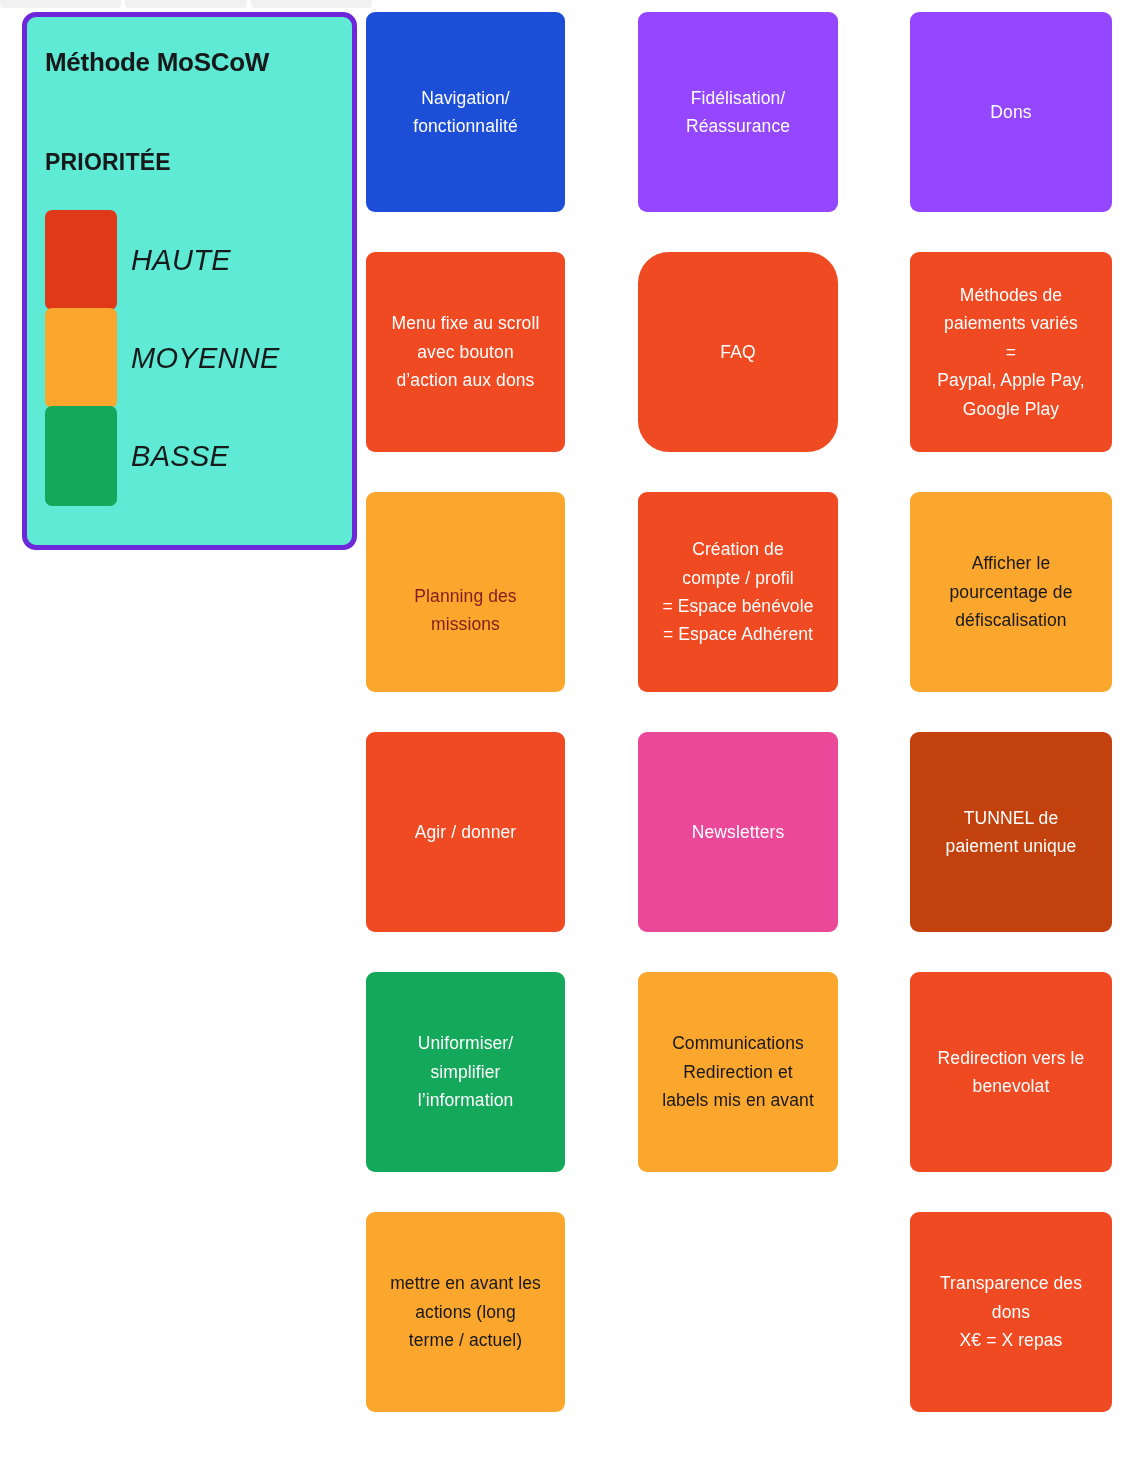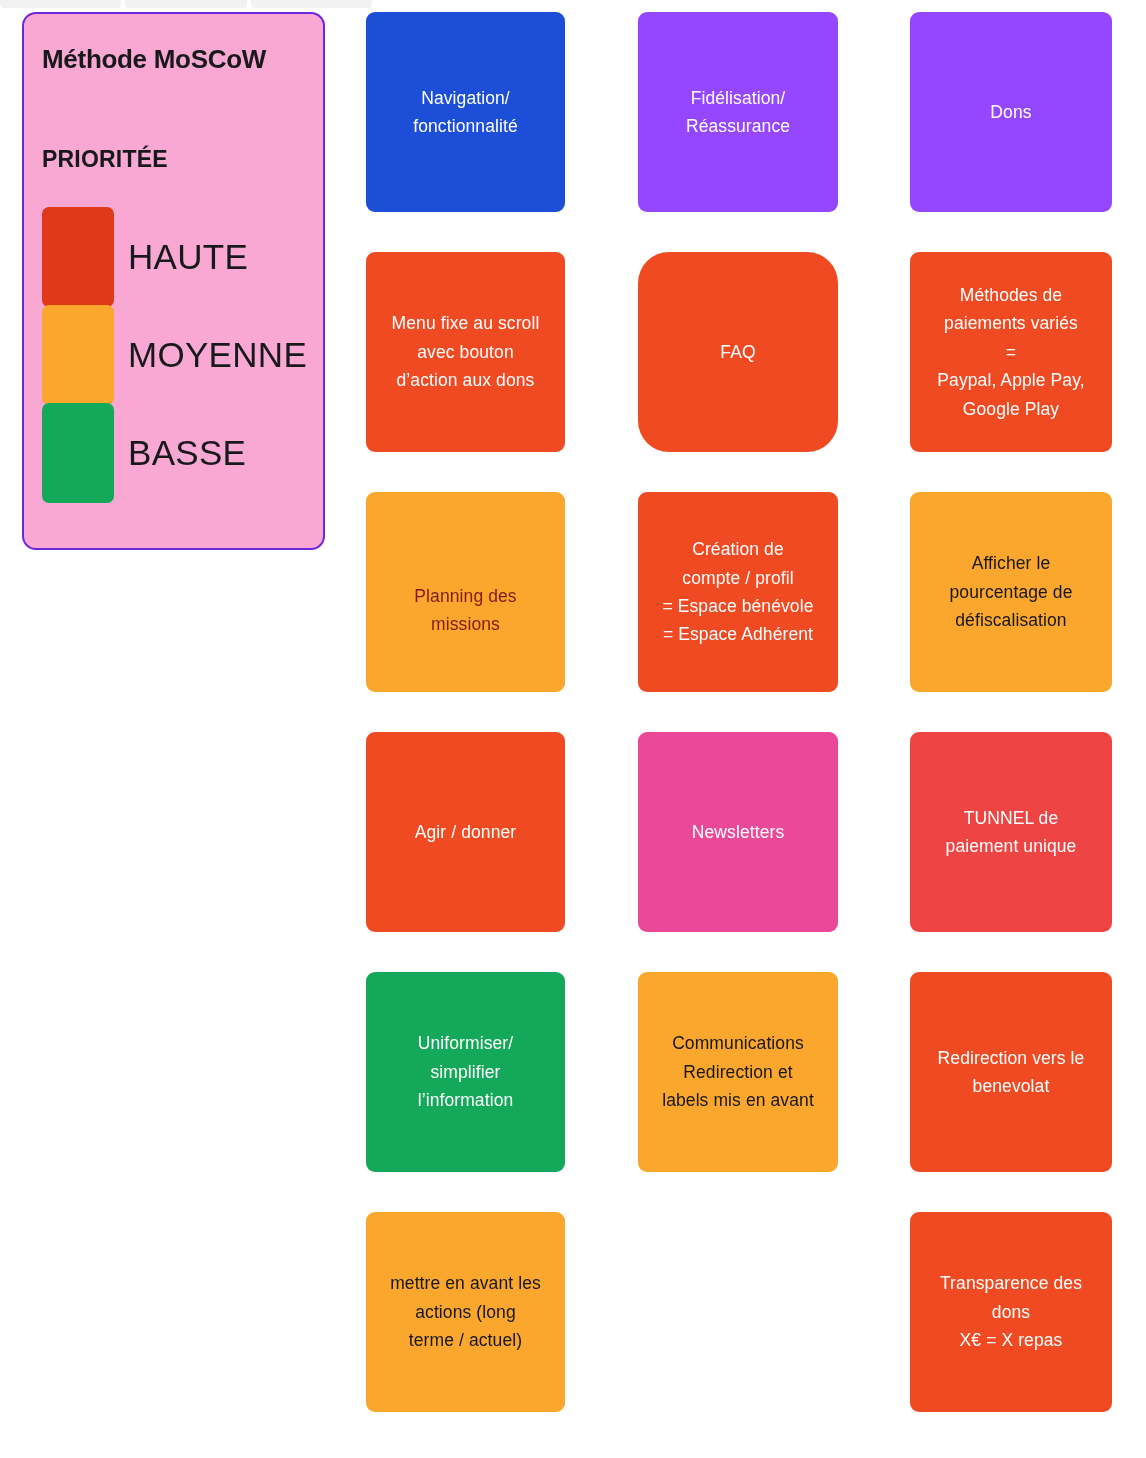--- a/index.html
+++ b/index.html
@@ -28,24 +28,24 @@
     flex: 1;
     background: #f2f2f3;
     border-radius: 0 0 4px 4px;
   }
 
   
   #legend-card {
     position: absolute;
     left: 22px;
     top: 12px;
-    width: 303px;
+    width: 335px;
     height: 538px;
-    background: #f9a8d4;
-    border: 2px solid #6d28d9;
+    background: #5eead4;
+    border: 5px solid #6d28d9;
     border-radius: 14px;
     box-sizing: border-box;
     box-shadow: 0 1px 2px rgba(0,0,0,0.03);
   }
   #legend-title {
     position: absolute;
     left: 18px;
     top: 30px;
     font-size: 26px;
     font-weight: bold;
@@ -81,24 +81,25 @@
     top: 193px;
     width: 190px;
   }
   .legend-row {
     height: 100px;
     display: flex;
     align-items: center;
     margin-bottom: -2px;
   }
   .legend-label {
-    font-size: 35px;
+    font-size: 29px;
     color: #18191b;
     letter-spacing: 0.3px;
     white-space: nowrap;
+    font-style: italic;
   }
 
   
   #board {
     position: absolute;
     left: 366px;
     top: 12px;
     width: 760px;
   }
   .board-row {
@@ -208,21 +209,21 @@
 défiscalisation</span>
       </div>
     </div>
     <div class="board-row">
       <div class="card col0" style="background: rgb(240, 74, 35);">
         <span class="card-text" style="color: rgb(255, 255, 255);">Agir / donner</span>
       </div>
       <div class="card col1" style="background: #ec4899;">
         <span class="card-text" style="color: rgb(255, 255, 255);">Newsletters</span>
       </div>
-      <div class="card col2" style="background: #ef4444;">
+      <div class="card col2" style="background: #c2410c;">
         <span class="card-text" style="color: rgb(255, 255, 255);">TUNNEL de
 paiement unique</span>
       </div>
     </div>
     <div class="board-row">
       <div class="card col0" style="background: rgb(20, 168, 90);">
         <span class="card-text" style="color: rgb(255, 255, 255);">Uniformiser/
 simplifier
 l’information</span>
       </div>

